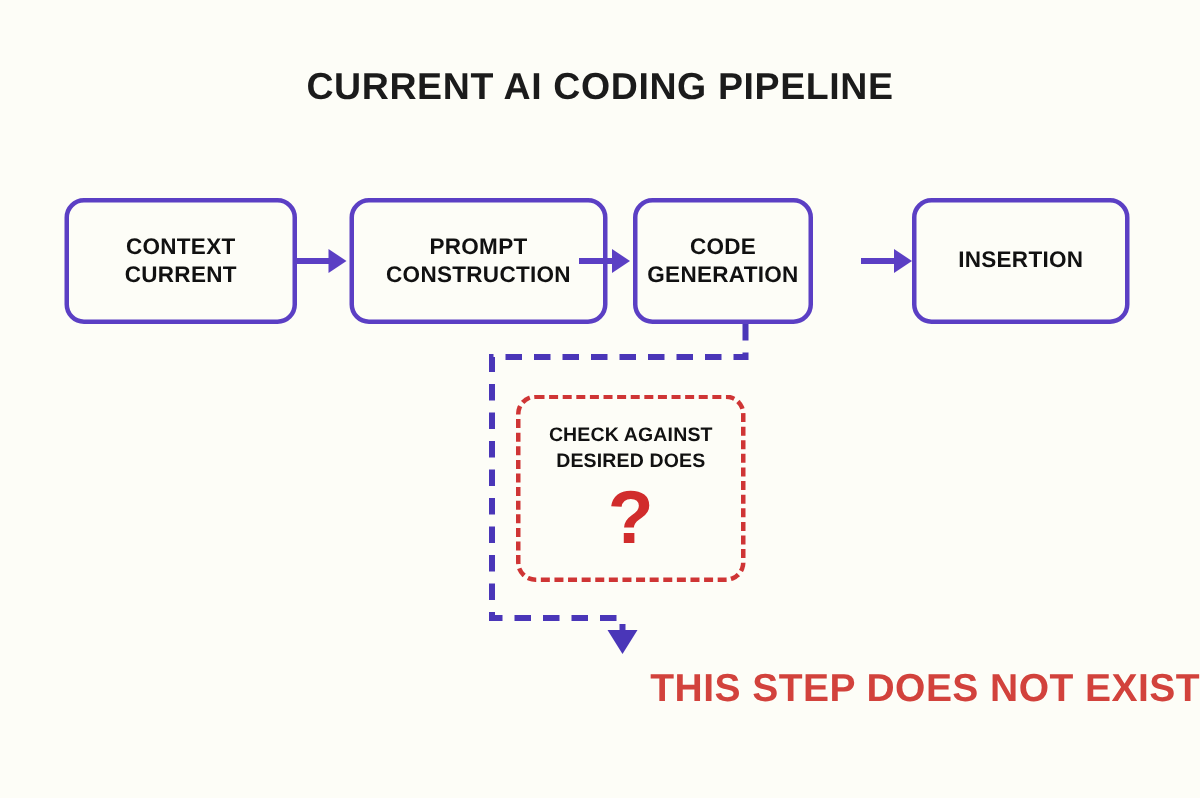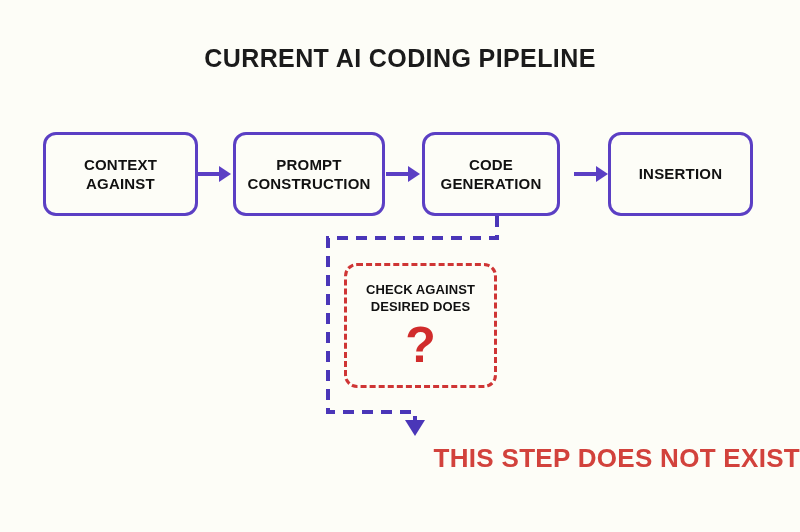--- a/index.html
+++ b/index.html
@@ -43,22 +43,22 @@
     text-align: center;
     color: #111111;
     font-weight: bold;
     font-size: 15px;
     line-height: 1.28;
     letter-spacing: 0.2px;
   }
   .stage-box .label-line { display: block; white-space: nowrap; }
 
   .box-1 { left: 43px;  top: 132px; width: 155px; height: 84px; }
-  .box-2 { left: 233px; top: 132px; width: 152px; height: 84px; }
-  .box-3 { left: 422px; top: 132px; width: 138px; height: 84px; }
+  .box-2 { left: 233px; top: 132px; width: 172px; height: 84px; }
+  .box-3 { left: 422px; top: 132px; width: 120px; height: 84px; }
   .box-4 { left: 608px; top: 132px; width: 145px; height: 84px; }
 
   .connector-arrow {
     position: absolute;
     top: 162px;
     width: 36px;
     height: 24px;
   }
   .arrow-a { left: 197px; }
   .arrow-b { left: 386px; }
@@ -121,21 +121,21 @@
 </head>
 <body>
 
 <div id="canvas">
 
   <div class="diagram-title">CURRENT AI CODING PIPELINE</div>
 
   <div class="stage-box box-1">
     <div>
       <span class="label-line">CONTEXT</span>
-      <span class="label-line">AGAINST</span>
+      <span class="label-line">CURRENT</span>
     </div>
   </div>
 
   <div class="stage-box box-2">
     <div>
       <span class="label-line">PROMPT</span>
       <span class="label-line">CONSTRUCTION</span>
     </div>
   </div>
 

